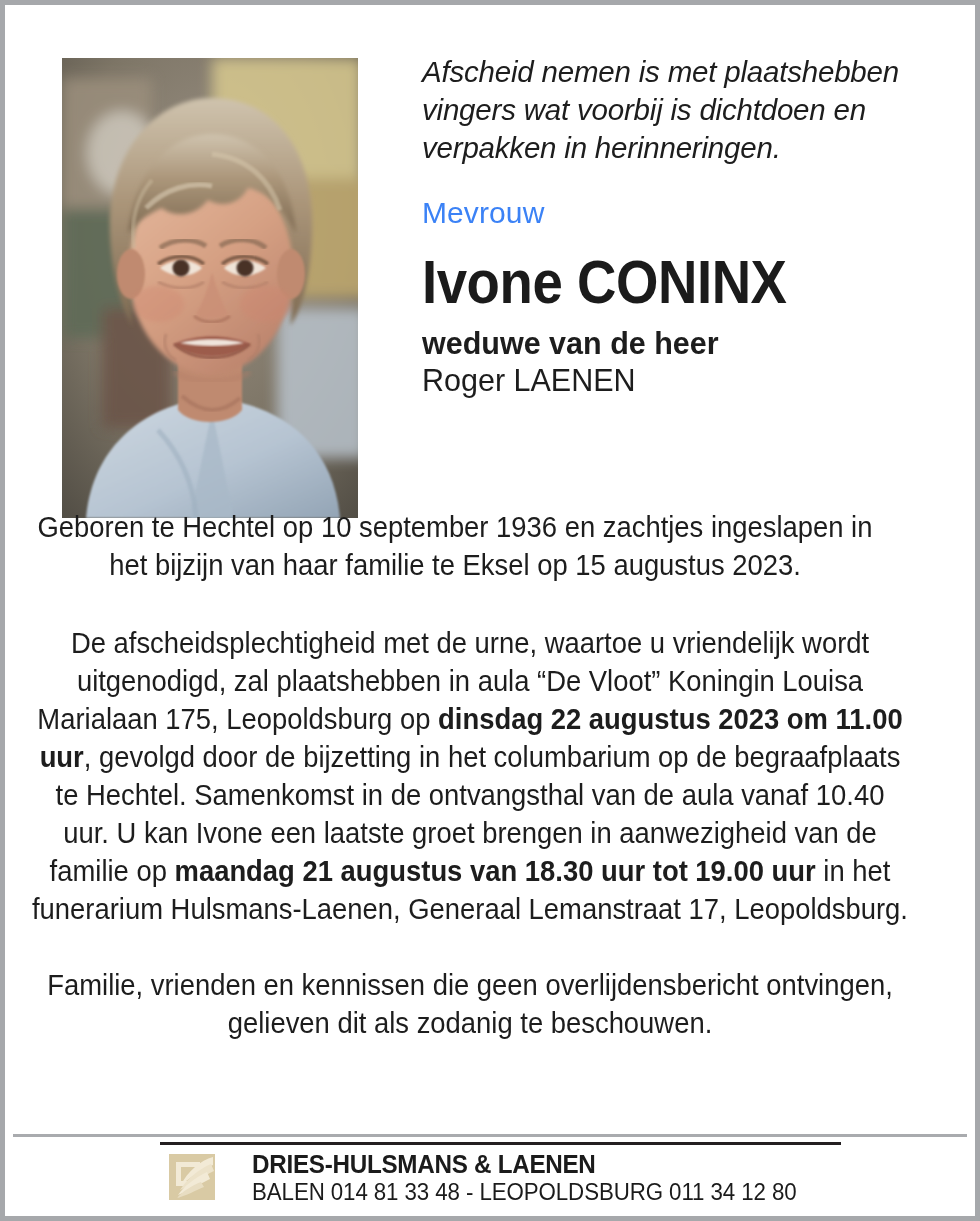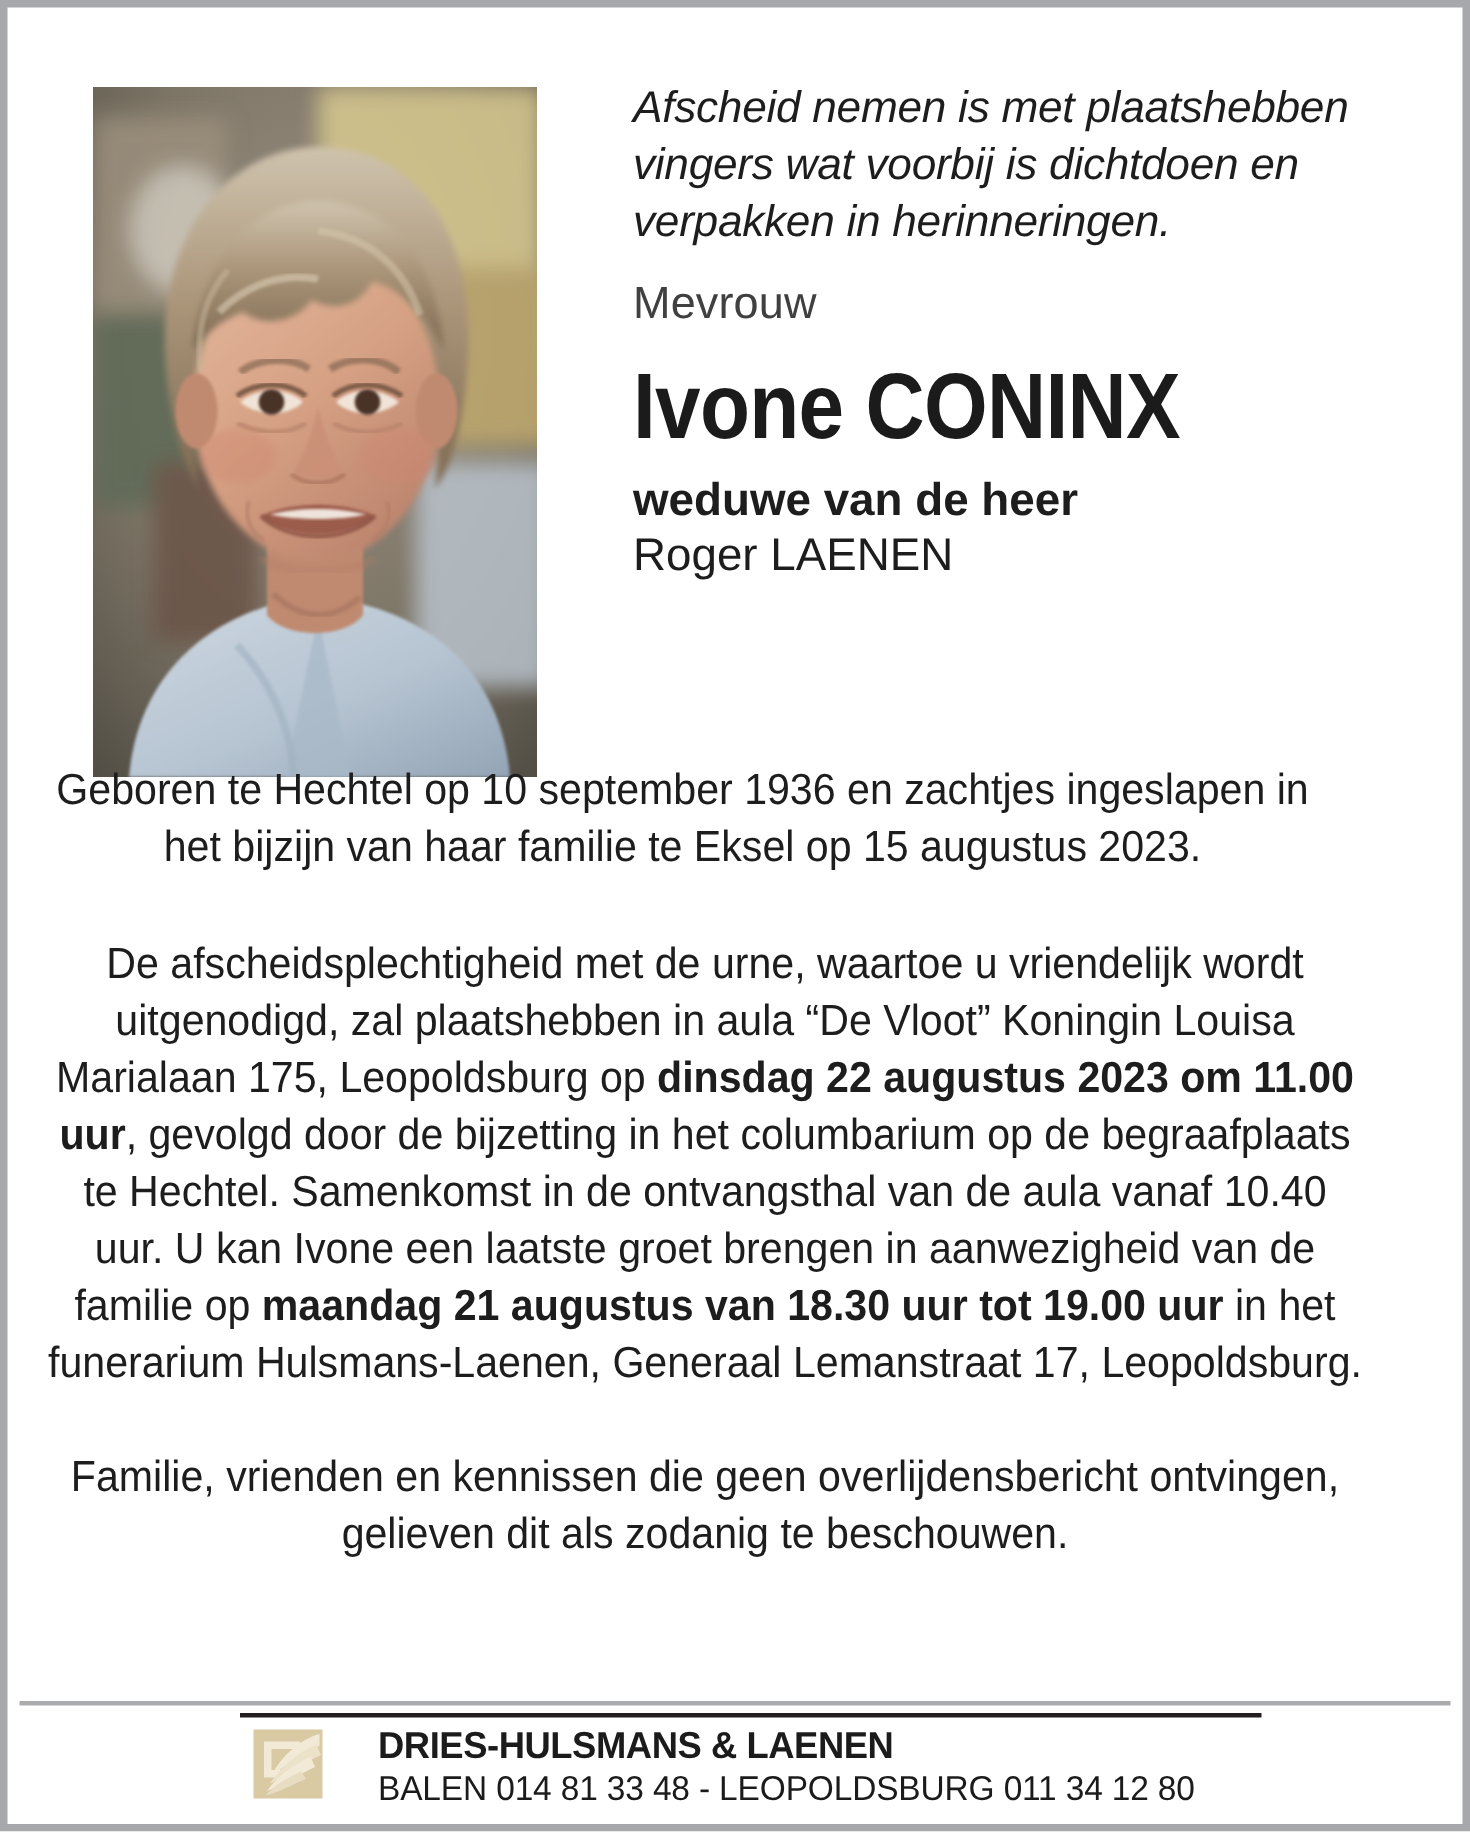--- a/index.html
+++ b/index.html
@@ -47,24 +47,24 @@
   }
   .quote {
     font-style: italic;
     font-size: 29.5px;
     line-height: 1.28;
     letter-spacing: -0.2px;
     color: #1d1d1d;
     font-family: "Liberation Sans", sans-serif;
   }
   .salutation {
-    margin-top: 20px;
+    margin-top: 30px;
     font-size: 30px;
     line-height: 1.1;
-    color: #404040;
+    color: #3b82f6;
     font-weight: 400;
     letter-spacing: 0.1px;
   }
   .fullname {
     margin-top: 22px;
     font-size: 62px;
     line-height: 1.0;
     font-weight: 700;
     letter-spacing: -0.5px;
     color: #1b1b1b;
@@ -122,21 +122,21 @@
     position: absolute;
     left: 0;
     top: 1146px;
     width: 970px;
     display: flex;
     justify-content: center;
     align-items: flex-start;
   }
   .footer-inner {
     display: flex;
-    align-items: flex-start;
+    align-items: flex-end;
     gap: 31px;
   }
   .logo {
     width: 54px;
     height: 52px;
     flex: 0 0 auto;
   }
   .logo svg { display: block; width: 54px; height: 52px; }
   .footer-text { line-height: 1.05; }
   .firm {

